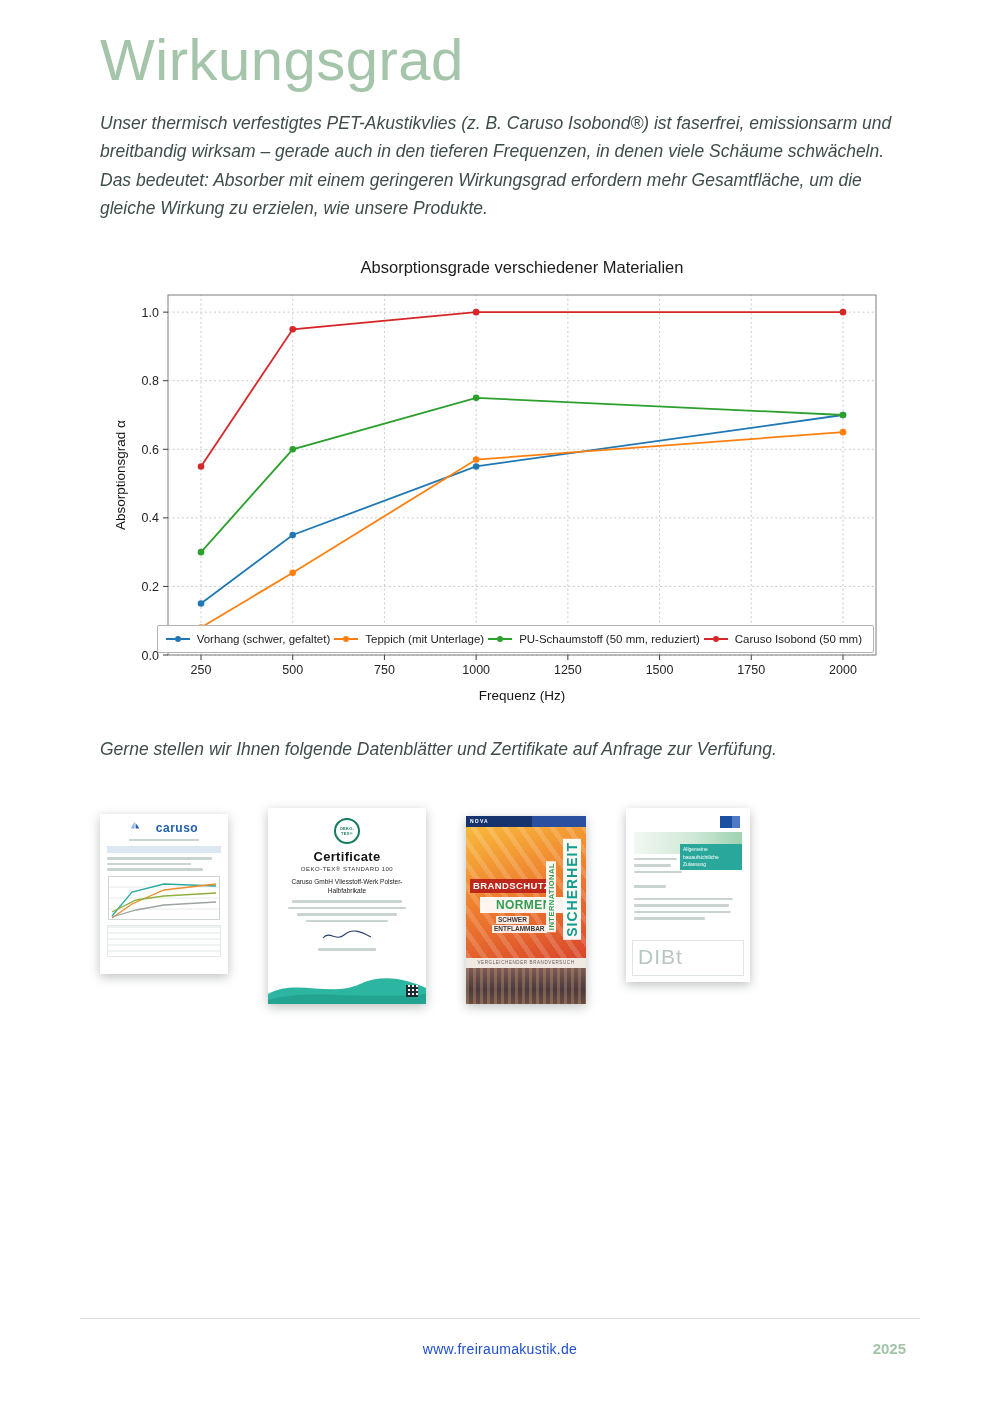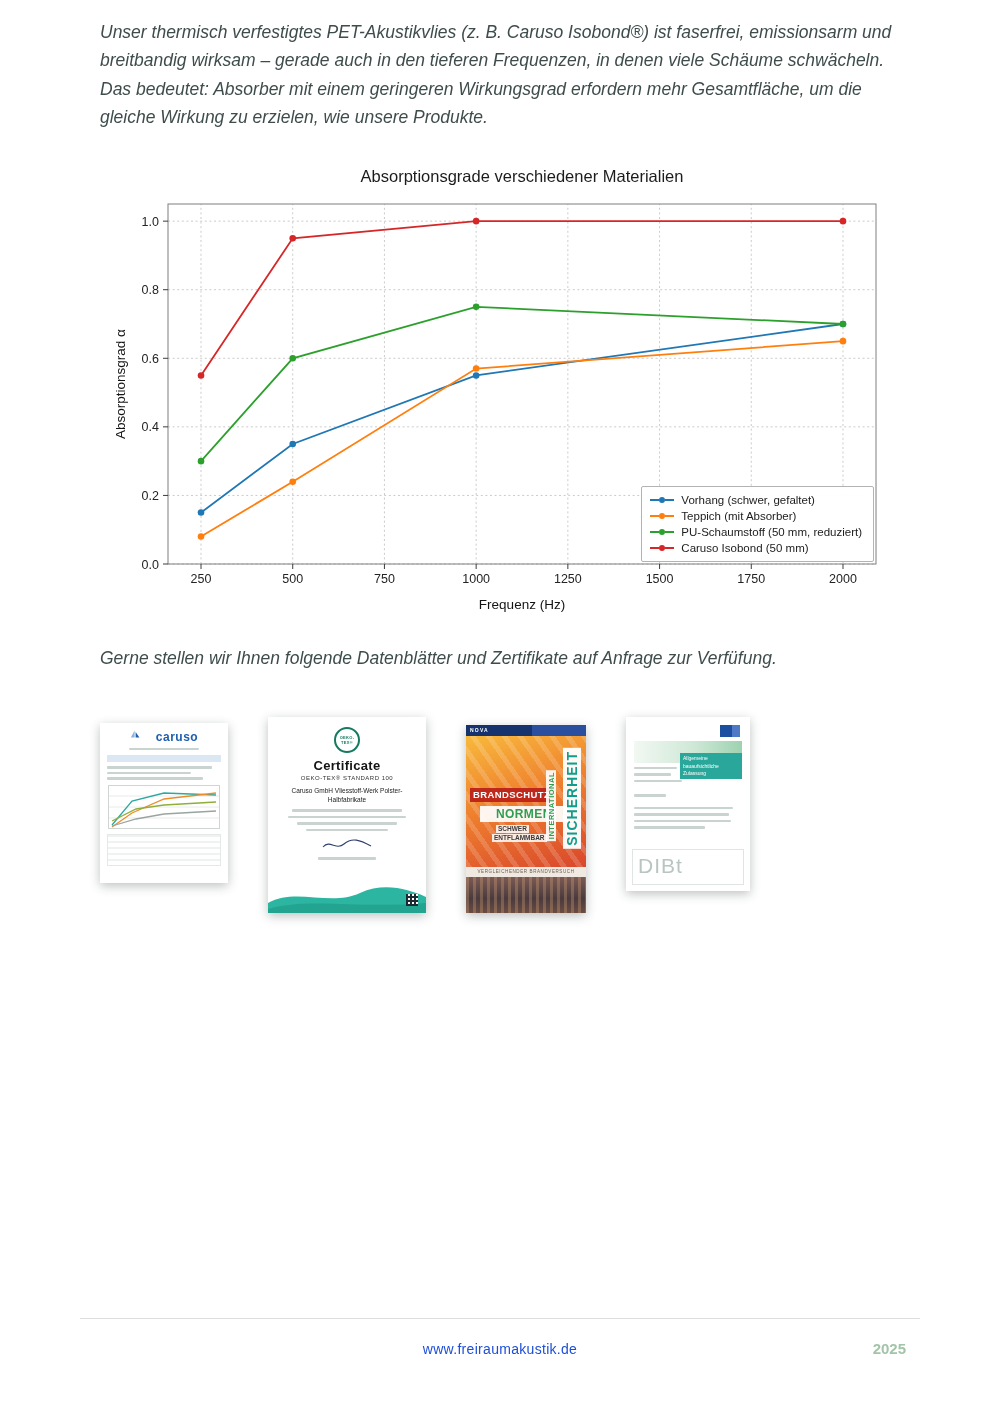--- a/index.html
+++ b/index.html
@@ -19,21 +19,21 @@
 
   
   .chart-block { margin-top:36px; }
   .chart-title { text-align:center; padding-left:44px; font-size:16.5px; color:#1c1c1c; margin-bottom:6px; }
   .chart-wrap { position:relative; width:780px; margin:0 auto; }
   #chart-svg .grid { stroke:#cbcbcb; stroke-width:1; stroke-dasharray:2 2.6; }
   #chart-svg .frame { fill:none; stroke:#7f7f7f; stroke-width:1; }
   #chart-svg .tick { stroke:#3c3c3c; stroke-width:1; }
   #chart-svg .tlabel { font-size:12.5px; fill:#242424; font-family:"Liberation Sans",sans-serif; }
   #chart-svg .alabel { font-size:13.5px; fill:#141414; font-family:"Liberation Sans",sans-serif; }
-  .legend { position:absolute; right:16px; bottom:64px; border:1px solid #b3b3b3; border-radius:2px; background:rgba(255,255,255,0.95); padding:7px 11px 7px 8px; display:flex; flex-direction:column; gap:4px; }
+  .legend { position:absolute; right:16px; bottom:64px; border:1px solid #b3b3b3; border-radius:2px; background:rgba(255,255,255,0.95); padding:7px 11px 7px 8px; display:flex; flex-direction:row; gap:4px;align-items:center; }
   .legend-row { display:flex; align-items:center; gap:7px; font-size:11.5px; color:#1c1c1c; white-space:nowrap; }
   .legend-marker { display:inline-flex; align-items:center; width:24px; flex:none; }
   .legend-line { flex:1; height:0; border-top:2px solid currentColor; }
   .legend-dot { width:6px; height:6px; border-radius:50%; background:currentColor; flex:none; }
 
   
   .certs { display:flex; gap:40px; margin-top:44px; align-items:flex-start; }
   .cert { position:relative; background:#fff; box-shadow:0 3px 10px rgba(25,35,35,0.28); flex:none; }
   .bar { height:2.5px; background:#c9d3cf; border-radius:1px; margin:4px auto 0; }
 
@@ -88,20 +88,21 @@
   .footer { position:absolute; top:1318px; left:80px; right:80px; border-top:1px solid #dddddd; padding-top:21px; text-align:center; }
   .footer-url { font-size:14px; color:#1d4ed8; letter-spacing:0.3px; cursor:pointer; }
   .footer-year { position:absolute; right:14px; top:21px; font-size:15px; color:#a3c4a8;font-weight:bold; }
 </style>
 </head>
 <body>
 
 <div class="page">
 
 
+  <h1 class="h1">Wirkungsgrad</h1>
   <p class="body-text">Unser thermisch verfestigtes PET-Akustikvlies (z. B. Caruso Isobond®) ist faserfrei, emissionsarm und breitbandig wirksam – gerade auch in den tieferen Frequenzen, in denen viele Schäume schwächeln. Das bedeutet: Absorber mit einem geringeren Wirkungsgrad erfordern mehr Gesamtfläche, um die gleiche Wirkung zu erzielen, wie unsere Produkte.</p>
 
   <section class="chart-block">
     <div class="chart-title">Absorptionsgrade verschiedener Materialien</div>
     <div class="chart-wrap">
       <svg id="chart-svg" width="780" height="430">
           <line class="grid" x1="91.01554404145077" y1="372" x2="91.01554404145077" y2="12"></line>
           <line class="grid" x1="182.72538860103626" y1="372" x2="182.72538860103626" y2="12"></line>
           <line class="grid" x1="274.43523316062175" y1="372" x2="274.43523316062175" y2="12"></line>
           <line class="grid" x1="366.14507772020727" y1="372" x2="366.14507772020727" y2="12"></line>
@@ -175,21 +176,21 @@
               <span class="legend-line"></span>
             </span>
             <span class="legend-label">Vorhang (schwer, gefaltet)</span>
           </div>
           <div class="legend-row">
             <span class="legend-marker" style="color: rgb(255, 127, 14);">
               <span class="legend-line"></span>
               <span class="legend-dot"></span>
               <span class="legend-line"></span>
             </span>
-            <span class="legend-label">Teppich (mit Absorber)</span>
+            <span class="legend-label">Teppich (mit Unterlage)</span>
           </div>
           <div class="legend-row">
             <span class="legend-marker" style="color: rgb(44, 160, 44);">
               <span class="legend-line"></span>
               <span class="legend-dot"></span>
               <span class="legend-line"></span>
             </span>
             <span class="legend-label">PU-Schaumstoff (50 mm, reduziert)</span>
           </div>
           <div class="legend-row">

